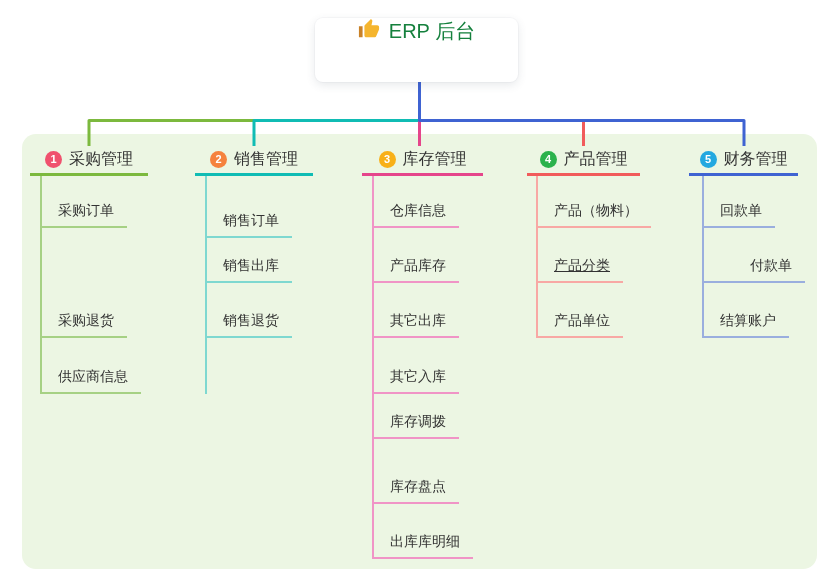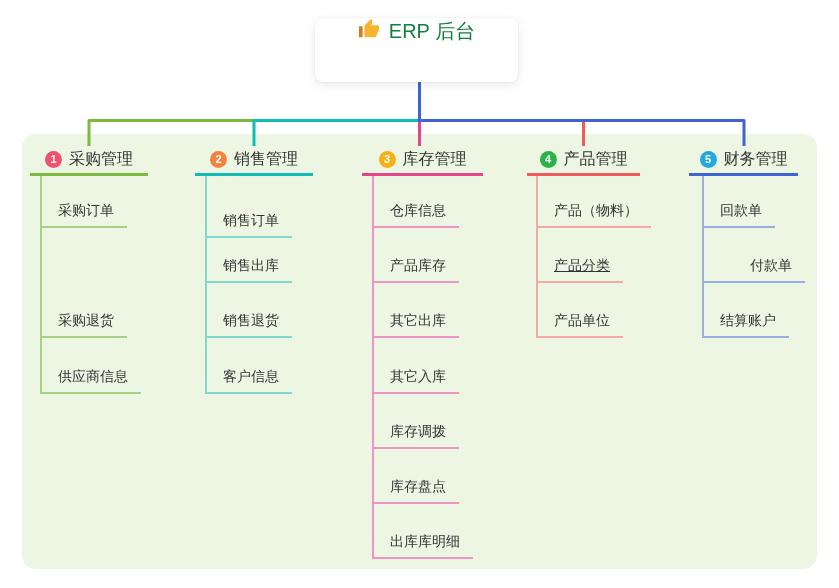--- a/index.html
+++ b/index.html
@@ -76,41 +76,38 @@
     <div class="spine" style="left: 205px; top: 176px; height: 218px; background: rgb(126, 216, 208);"></div>
     <div class="child" style="left: 205px; top: 198px; border-bottom-color: rgb(126, 216, 208); margin-top: 10px;">
       <span>销售订单</span>
     </div>
     <div class="child" style="left: 205px; top: 253px; border-bottom-color: rgb(126, 216, 208);">
       <span>销售出库</span>
     </div>
     <div class="child" style="left: 205px; top: 308px; border-bottom-color: rgb(126, 216, 208);">
       <span>销售退货</span>
     </div>
-    <div class="child" style="left: 205px; top: 364px; border-bottom-color: rgb(126, 216, 208);">
-      <span>客户信息</span>
-    </div>
     <div class="topic" style="left: 362px; width: 121px; border-bottom-color: rgb(229, 69, 139);">
       <span class="badge" style="background: rgb(248, 176, 24);">3</span>
       <span>库存管理</span>
     </div>
     <div class="spine" style="left: 372px; top: 176px; height: 383px; background: rgb(240, 148, 198);"></div>
     <div class="child" style="left: 372px; top: 198px; border-bottom-color: rgb(240, 148, 198);">
       <span>仓库信息</span>
     </div>
     <div class="child" style="left: 372px; top: 253px; border-bottom-color: rgb(240, 148, 198);">
       <span>产品库存</span>
     </div>
     <div class="child" style="left: 372px; top: 308px; border-bottom-color: rgb(240, 148, 198);">
       <span>其它出库</span>
     </div>
     <div class="child" style="left: 372px; top: 364px; border-bottom-color: rgb(240, 148, 198);">
       <span>其它入库</span>
     </div>
-    <div class="child" style="left: 372px; top: 419px; border-bottom-color: rgb(240, 148, 198); text-align: center;">
+    <div class="child" style="left: 372px; top: 409px; border-bottom-color: rgb(240, 148, 198); text-align: center;">
       <span>库存调拨</span>
     </div>
     <div class="child" style="left: 372px; top: 474px; border-bottom-color: rgb(240, 148, 198);">
       <span>库存盘点</span>
     </div>
     <div class="child" style="left: 372px; top: 529px; border-bottom-color: rgb(240, 148, 198);">
       <span>出库库明细</span>
     </div>
     <div class="topic" style="left: 527px; width: 113px; border-bottom-color: rgb(241, 91, 91);">
       <span class="badge" style="background: rgb(43, 178, 76);">4</span>

